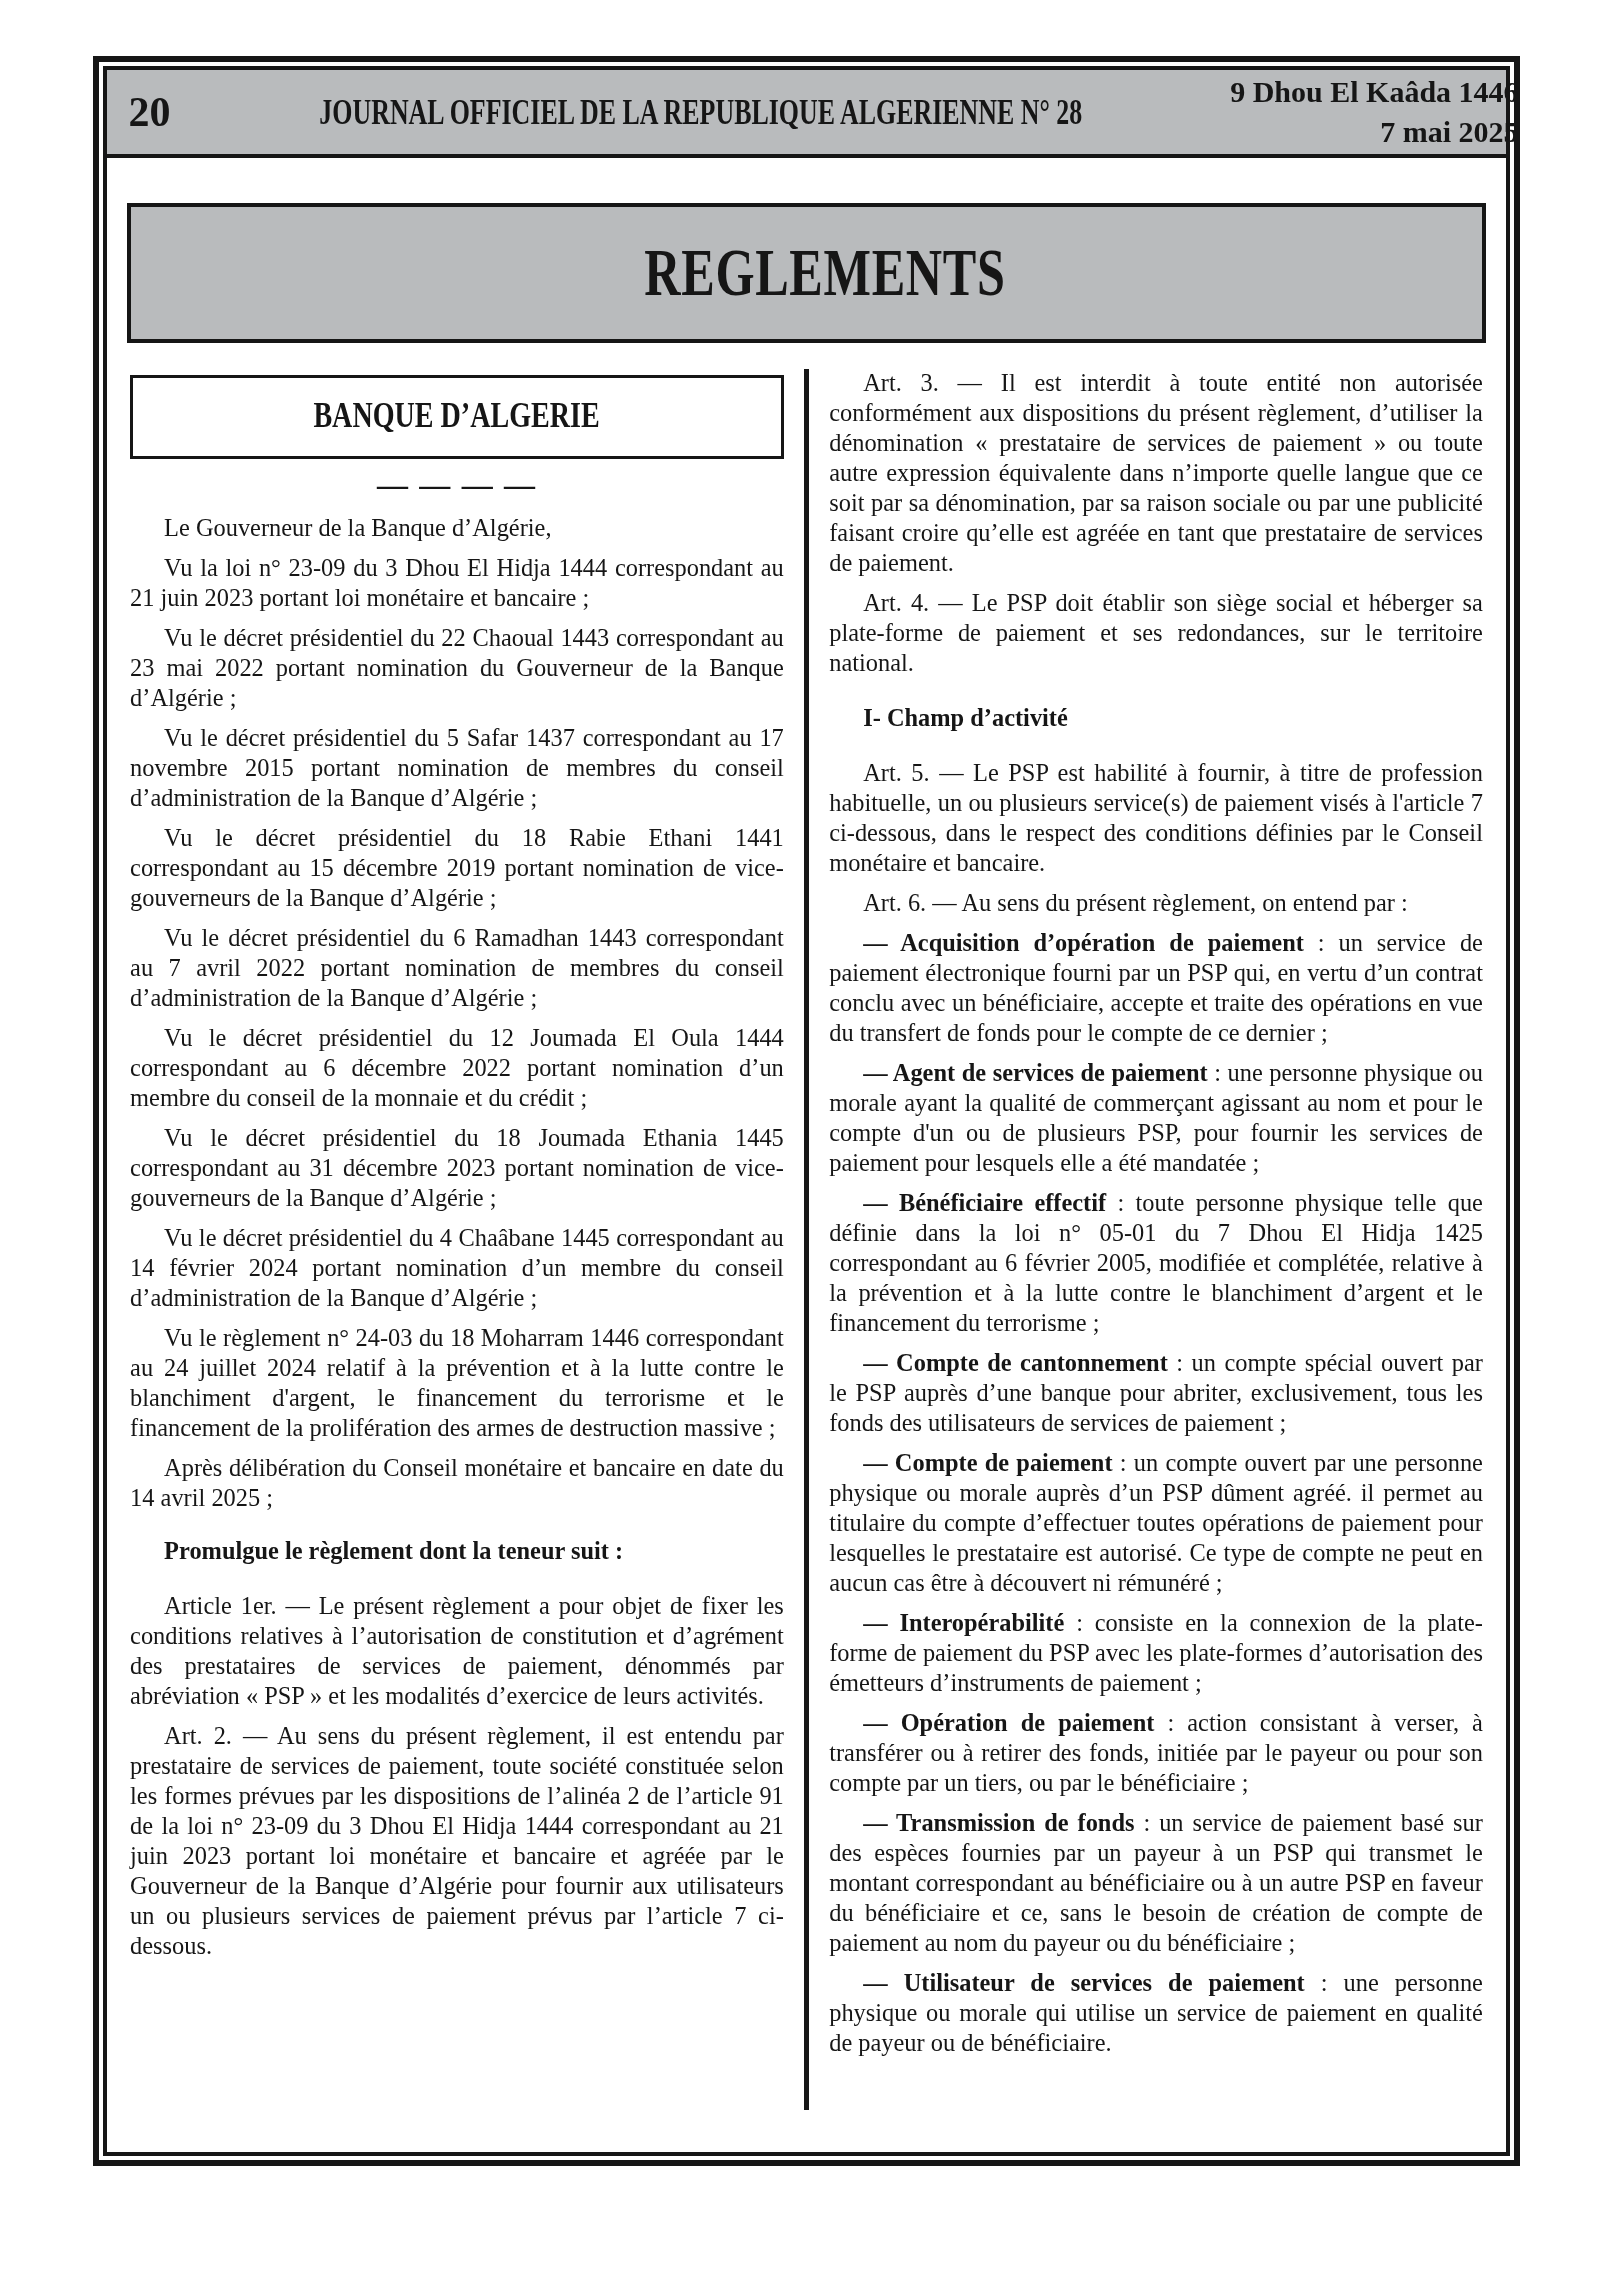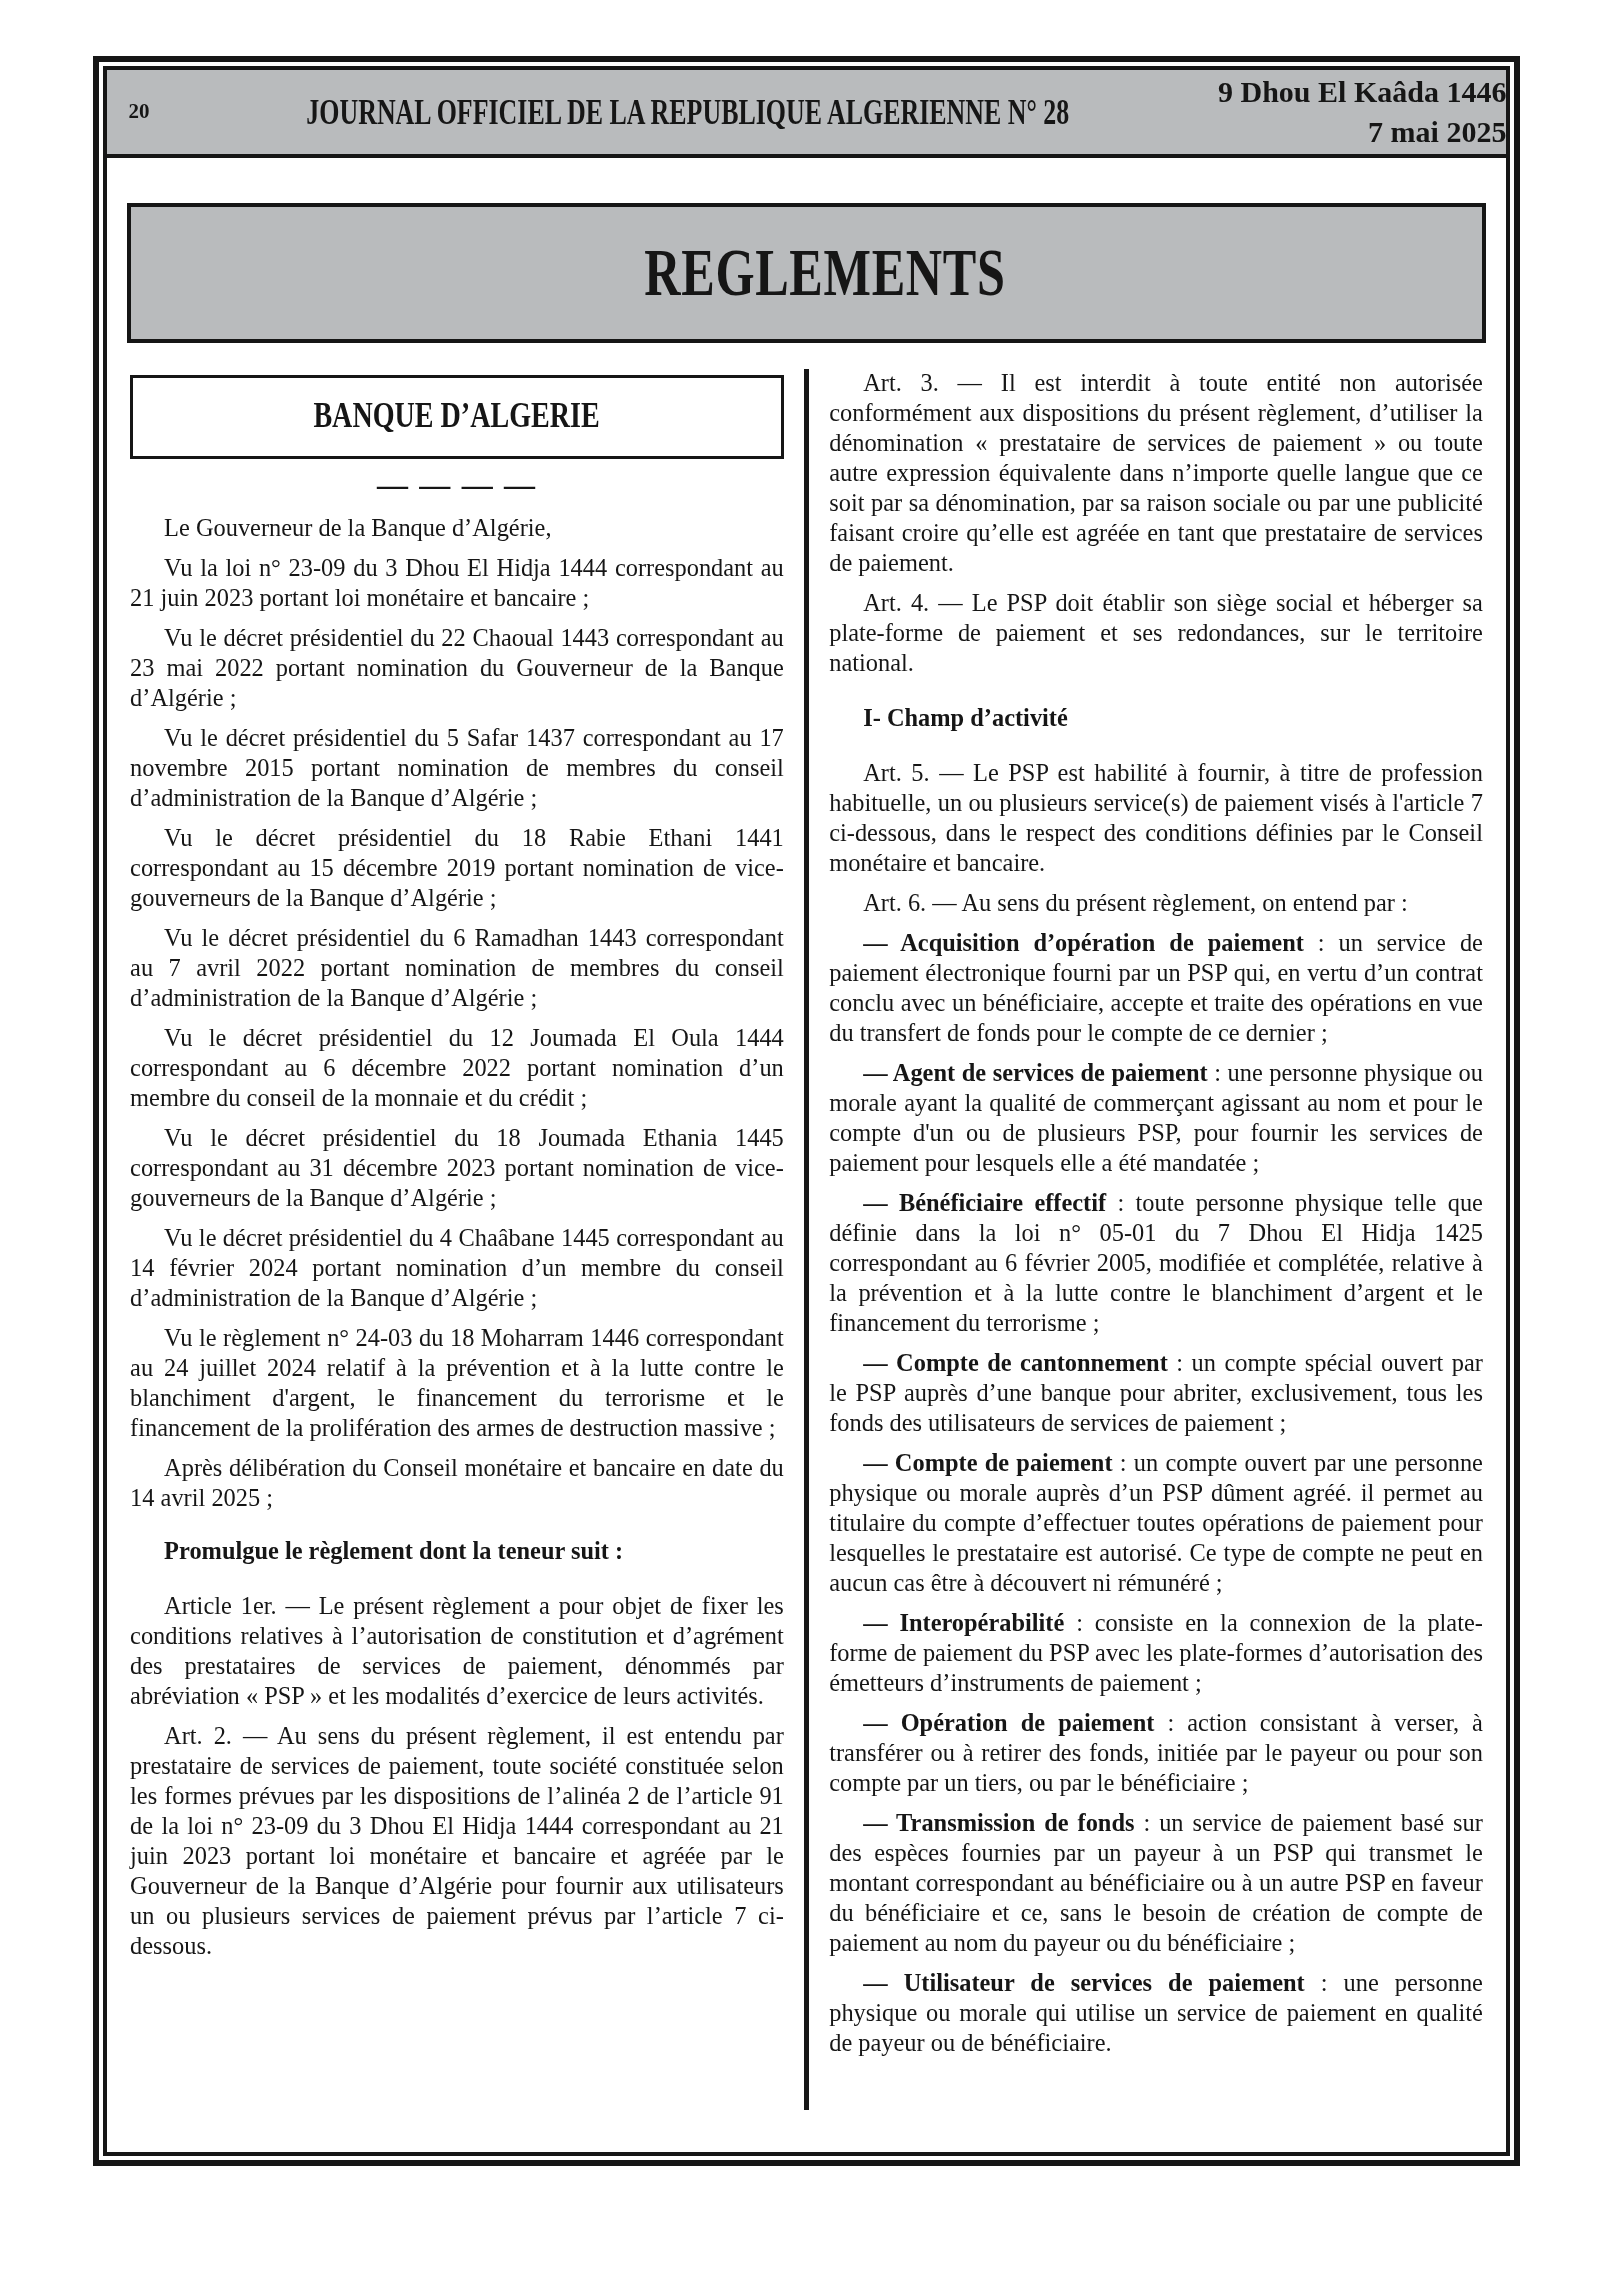--- a/index.html
+++ b/index.html
@@ -14,21 +14,21 @@
   }
   .inner{
     position:absolute;top:3.6px;left:3.6px;right:3.6px;bottom:3.6px;
     border:4.5px solid #161616;background:#ffffff;
   }
   
   .band{
     height:84px;background:#b9bbbd;border-bottom:4.5px solid #161616;
     display:flex;align-items:center;
   }
-  .pn{width:127px;padding-left:22px;font-weight:bold;font-size:21px;}
+  .pn{width:127px;padding-left:22px;font-weight:bold;font-size:42px;}
   .jt-wrap{flex:1;text-align:right;white-space:nowrap;}
   .jt{
     display:inline-block;font-weight:bold;font-size:36px;letter-spacing:0px;
     transform:scaleX(0.72);transform-origin:center;white-space:nowrap;
   }
   .dates{
     width:326px;text-align:right;font-weight:bold;
     font-size:30px;line-height:1.32;white-space:nowrap;
   }
   

